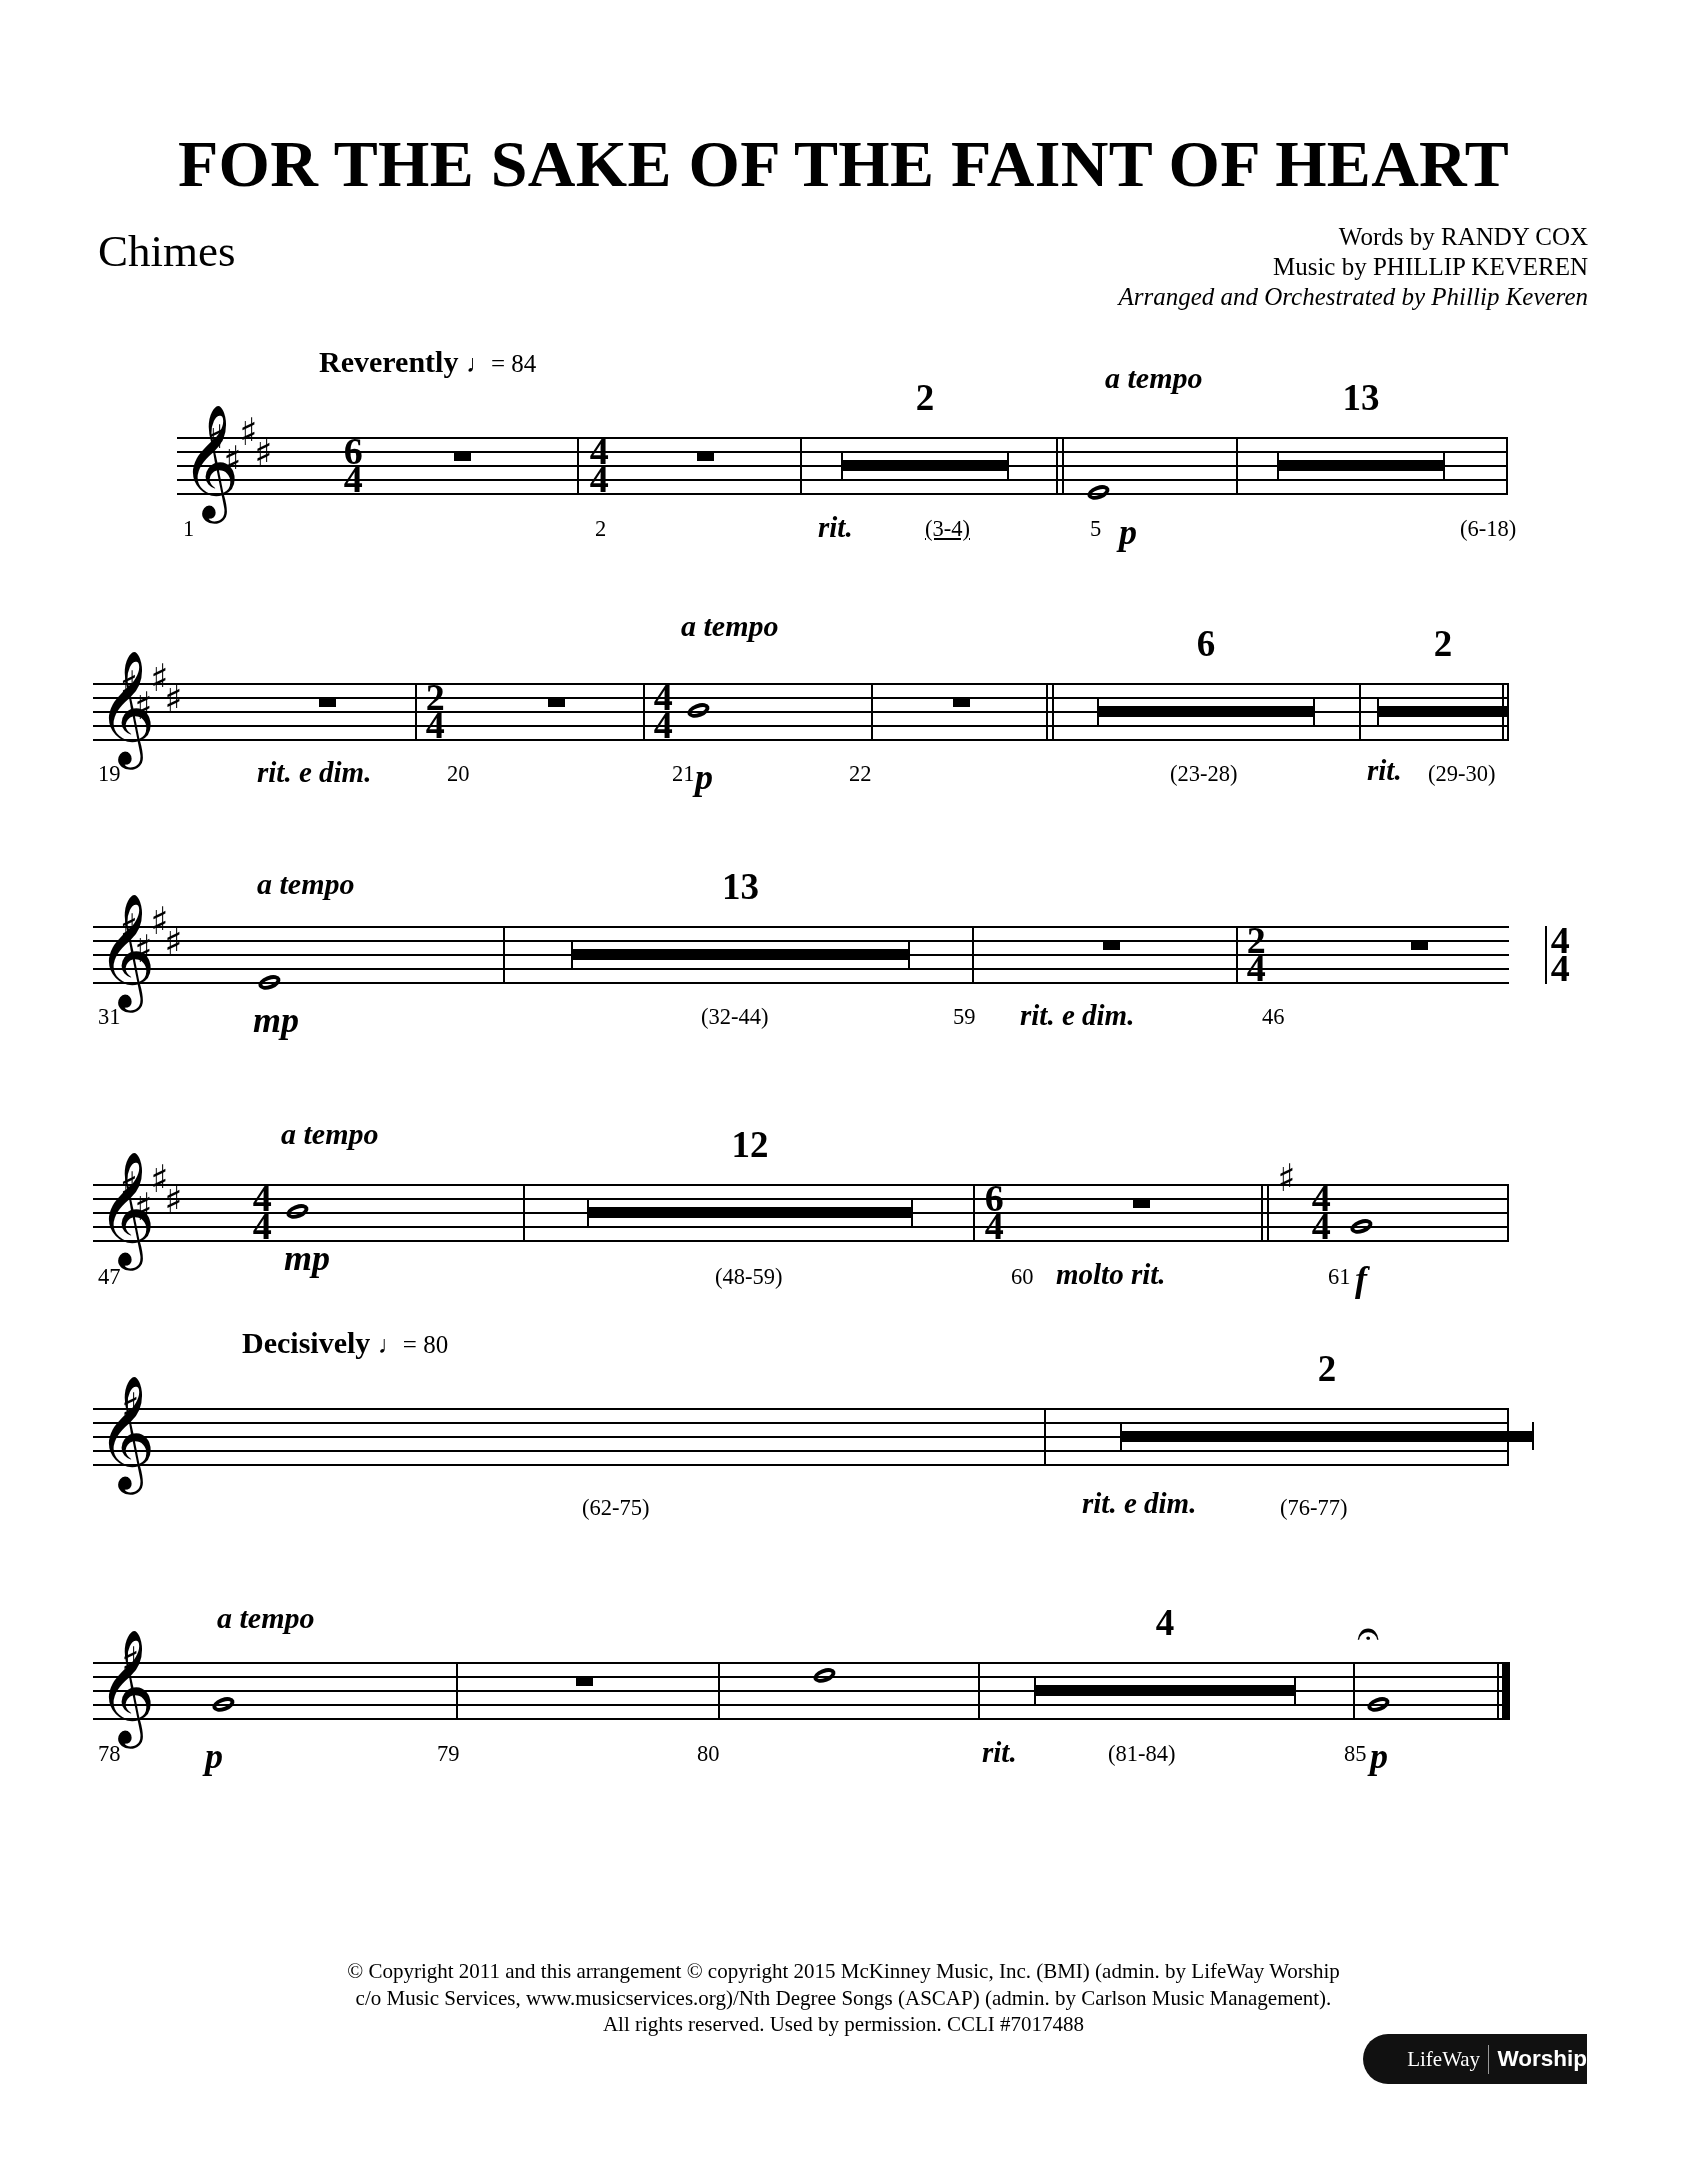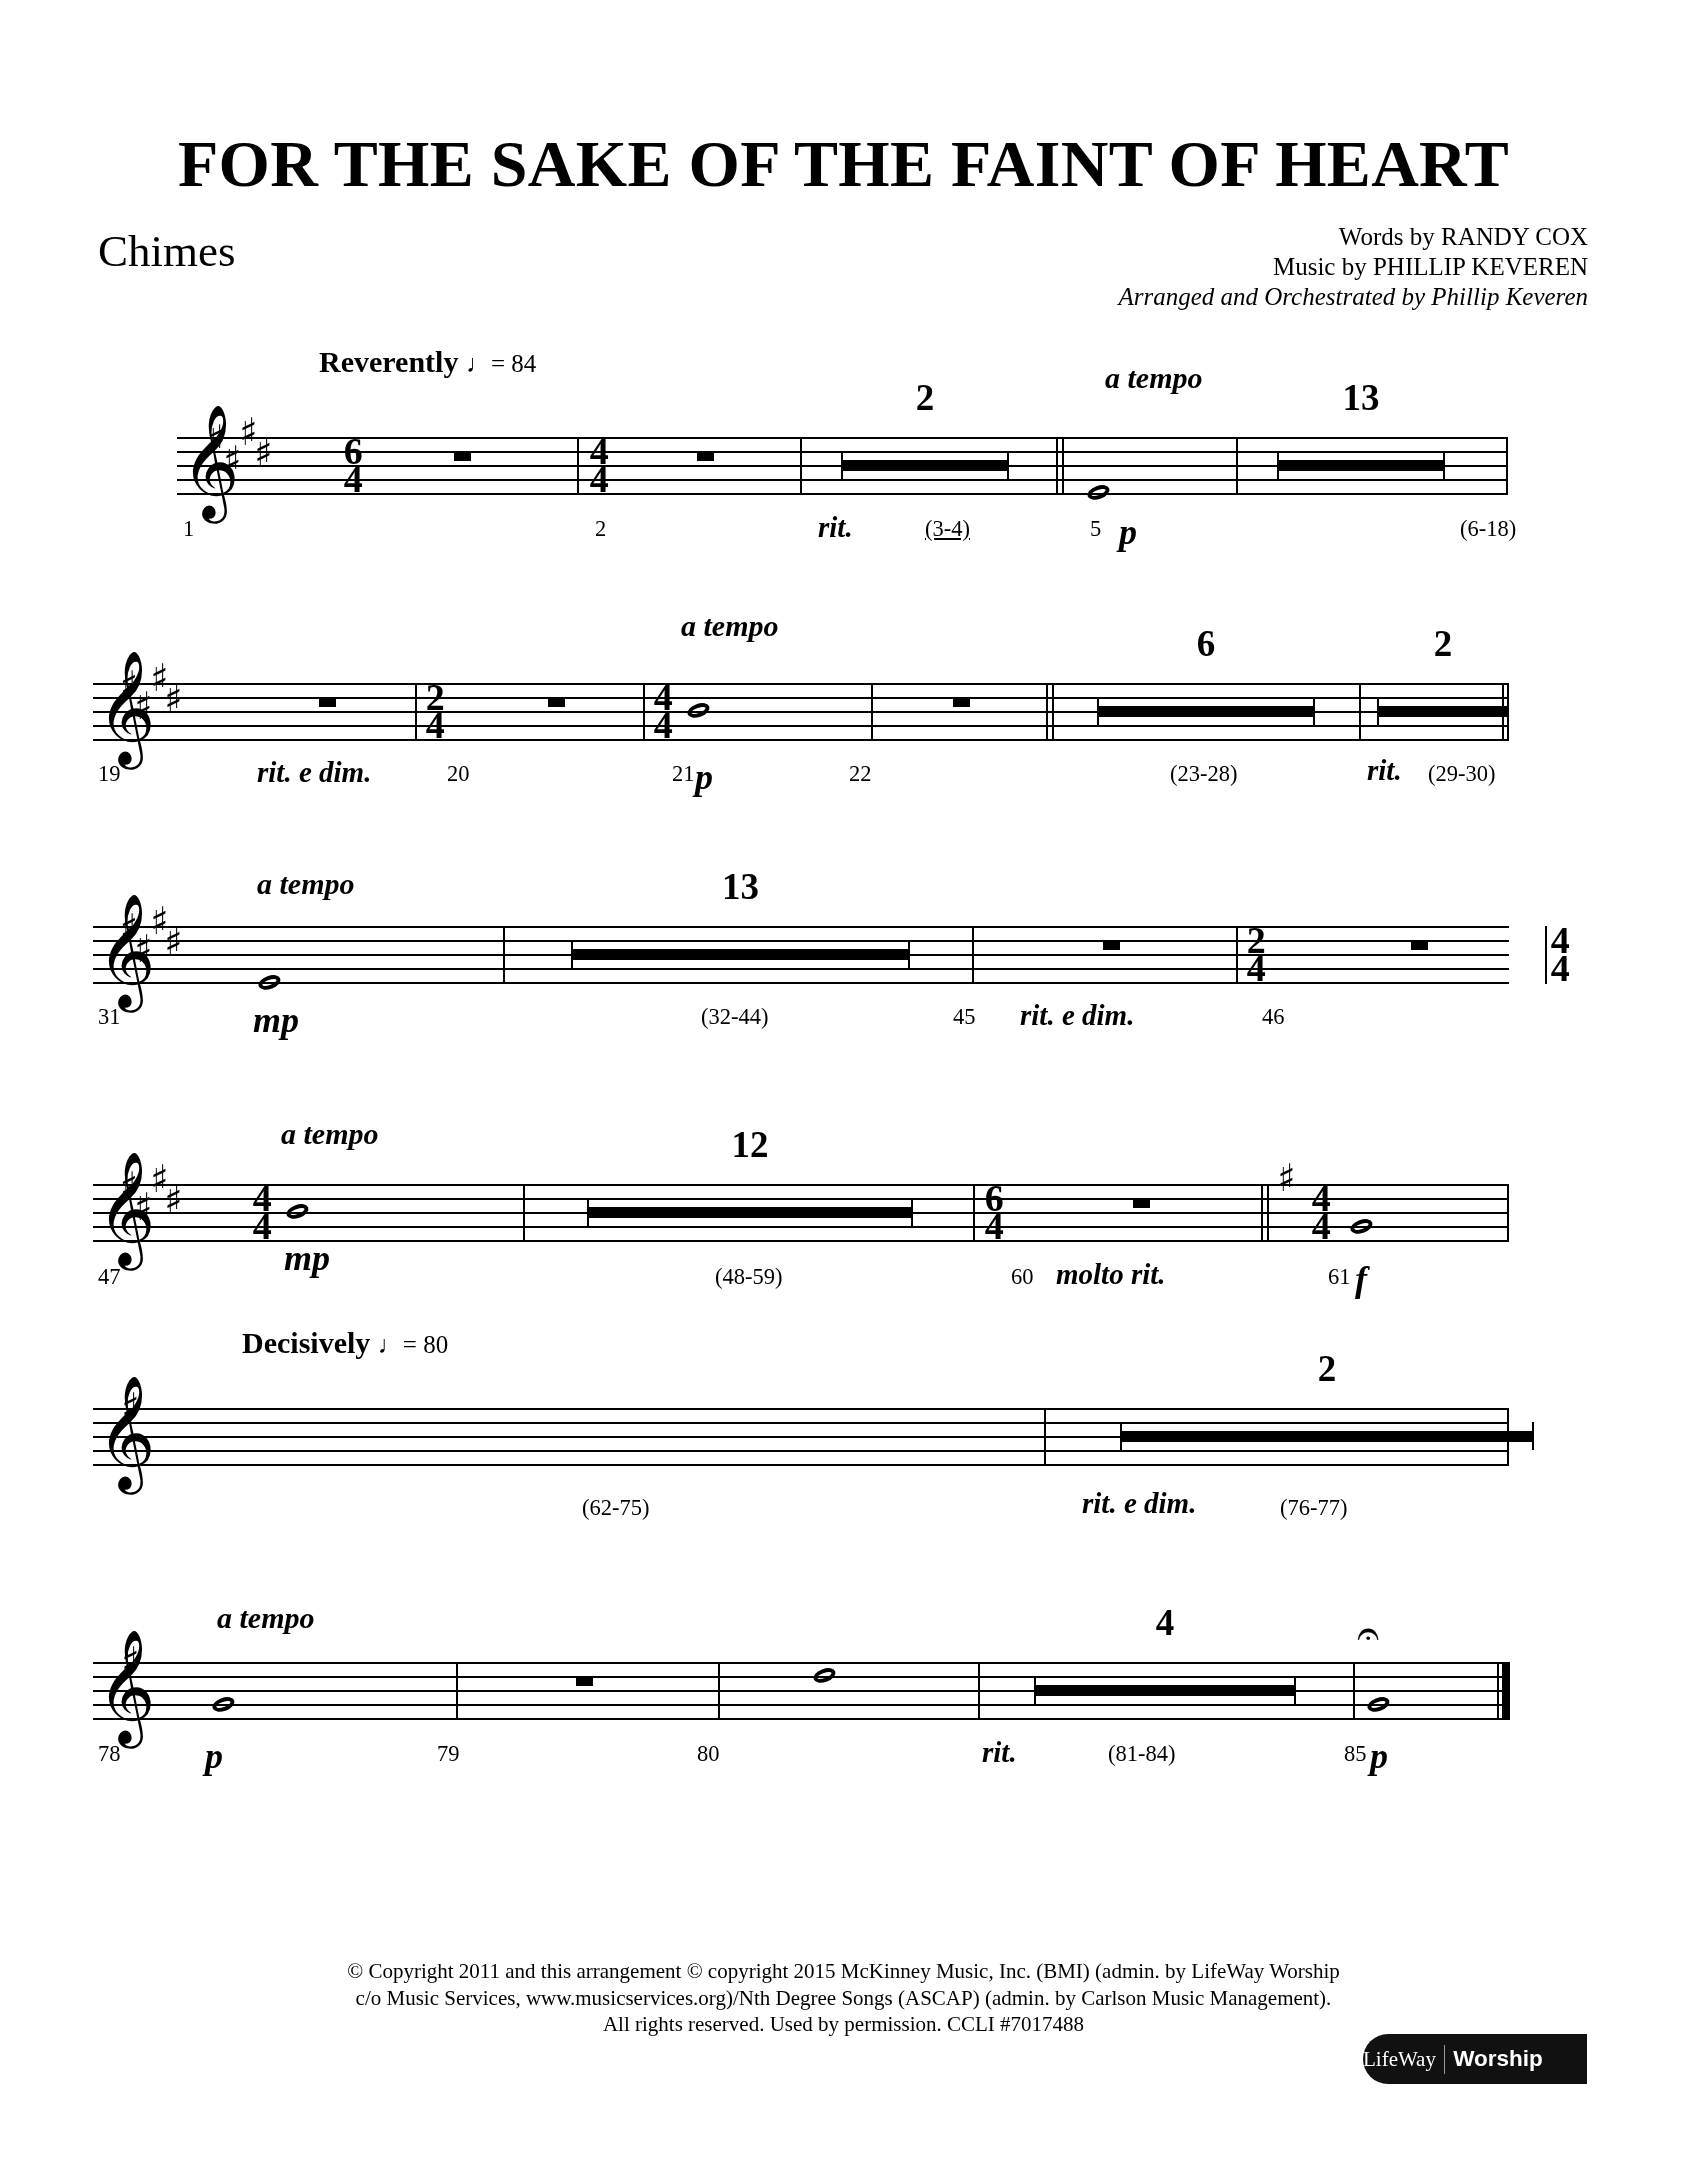--- a/index.html
+++ b/index.html
@@ -28,21 +28,21 @@
   .mnum { position:absolute; font-size:22.5px; }
   .range { position:absolute; font-size:22.5px; }
   .expr { position:absolute; font-style:italic; font-weight:bold; font-size:29px; }
   .dyn { position:absolute; font-style:italic; font-weight:bold; font-size:36px; }
   .tempo { position:absolute; font-weight:bold; font-size:30px; }
   .tempo .metro { font-weight:normal; font-size:25px; }
   .fermata { position:absolute; font-size:40px; font-family:"DejaVu Sans",sans-serif; }
   .copyright { left:0; width:1687px; top:1958px; text-align:center; font-size:21px; line-height:26.5px; }
   .copyright .it { }
   .logo { left:1363px; top:2034px; width:224px; height:50px; background:#111; color:#fff;
-          border-radius:26.5px 0 0 26.5px; display:flex; align-items:center; justify-content:flex-start; gap:8px; }
+          border-radius:26.5px 0 0 26.5px; display:flex; align-items:center; justify-content:flex-end; gap:8px; }
   .logo .lw { font-family:"Liberation Serif",serif; font-size:21px; }
   .logo .sep { width:1.3px; height:29px; background:#999; }
   .logo .wp { font-family:"Liberation Sans",sans-serif; font-size:22.5px; font-weight:bold; }
 </style>
 </head>
 <body>
 
 <div class="abs title">FOR THE SAKE OF THE FAINT OF HEART</div>
 <div class="abs instrument">Chimes</div>
 <div class="abs credits">
@@ -190,21 +190,21 @@
   <div class="rest-whole" style="left:1318px; top:14.6px;"></div>
   <div class="bar" style="left:1452px;"></div>
   <div class="tsig" style="left:1454px; top:0;">
     <div>4</div>
       <div>4</div>
   </div>
 </div>
 <span class="mnum" style="left:98px; top:1004px;">31</span>
 <span class="dyn" style="left:253px; top:999px;">mp</span>
 <span class="range" style="left:701px; top:1004px;">(32-44)</span>
-<span class="mnum" style="left:953px; top:1004px;">45</span>
+<span class="mnum" style="left:953px; top:1004px;">59</span>
 <span class="expr" style="left:1020px; top:999px;">rit. e dim.</span>
 <span class="mnum" style="left:1262px; top:1004px;">46</span>
 
 <div class="expr" style="left:281px; top:1117px; font-size:30px;">a tempo</div>
 <div class="staff" style="left:93px; top:1184px; width:1416px;">
   <div class="line" style="top:0"></div>
     <div class="line" style="top:14px"></div>
     <div class="line" style="top:28px"></div>
     <div class="line" style="top:42px"></div>
     <div class="line" style="top:56px"></div>

